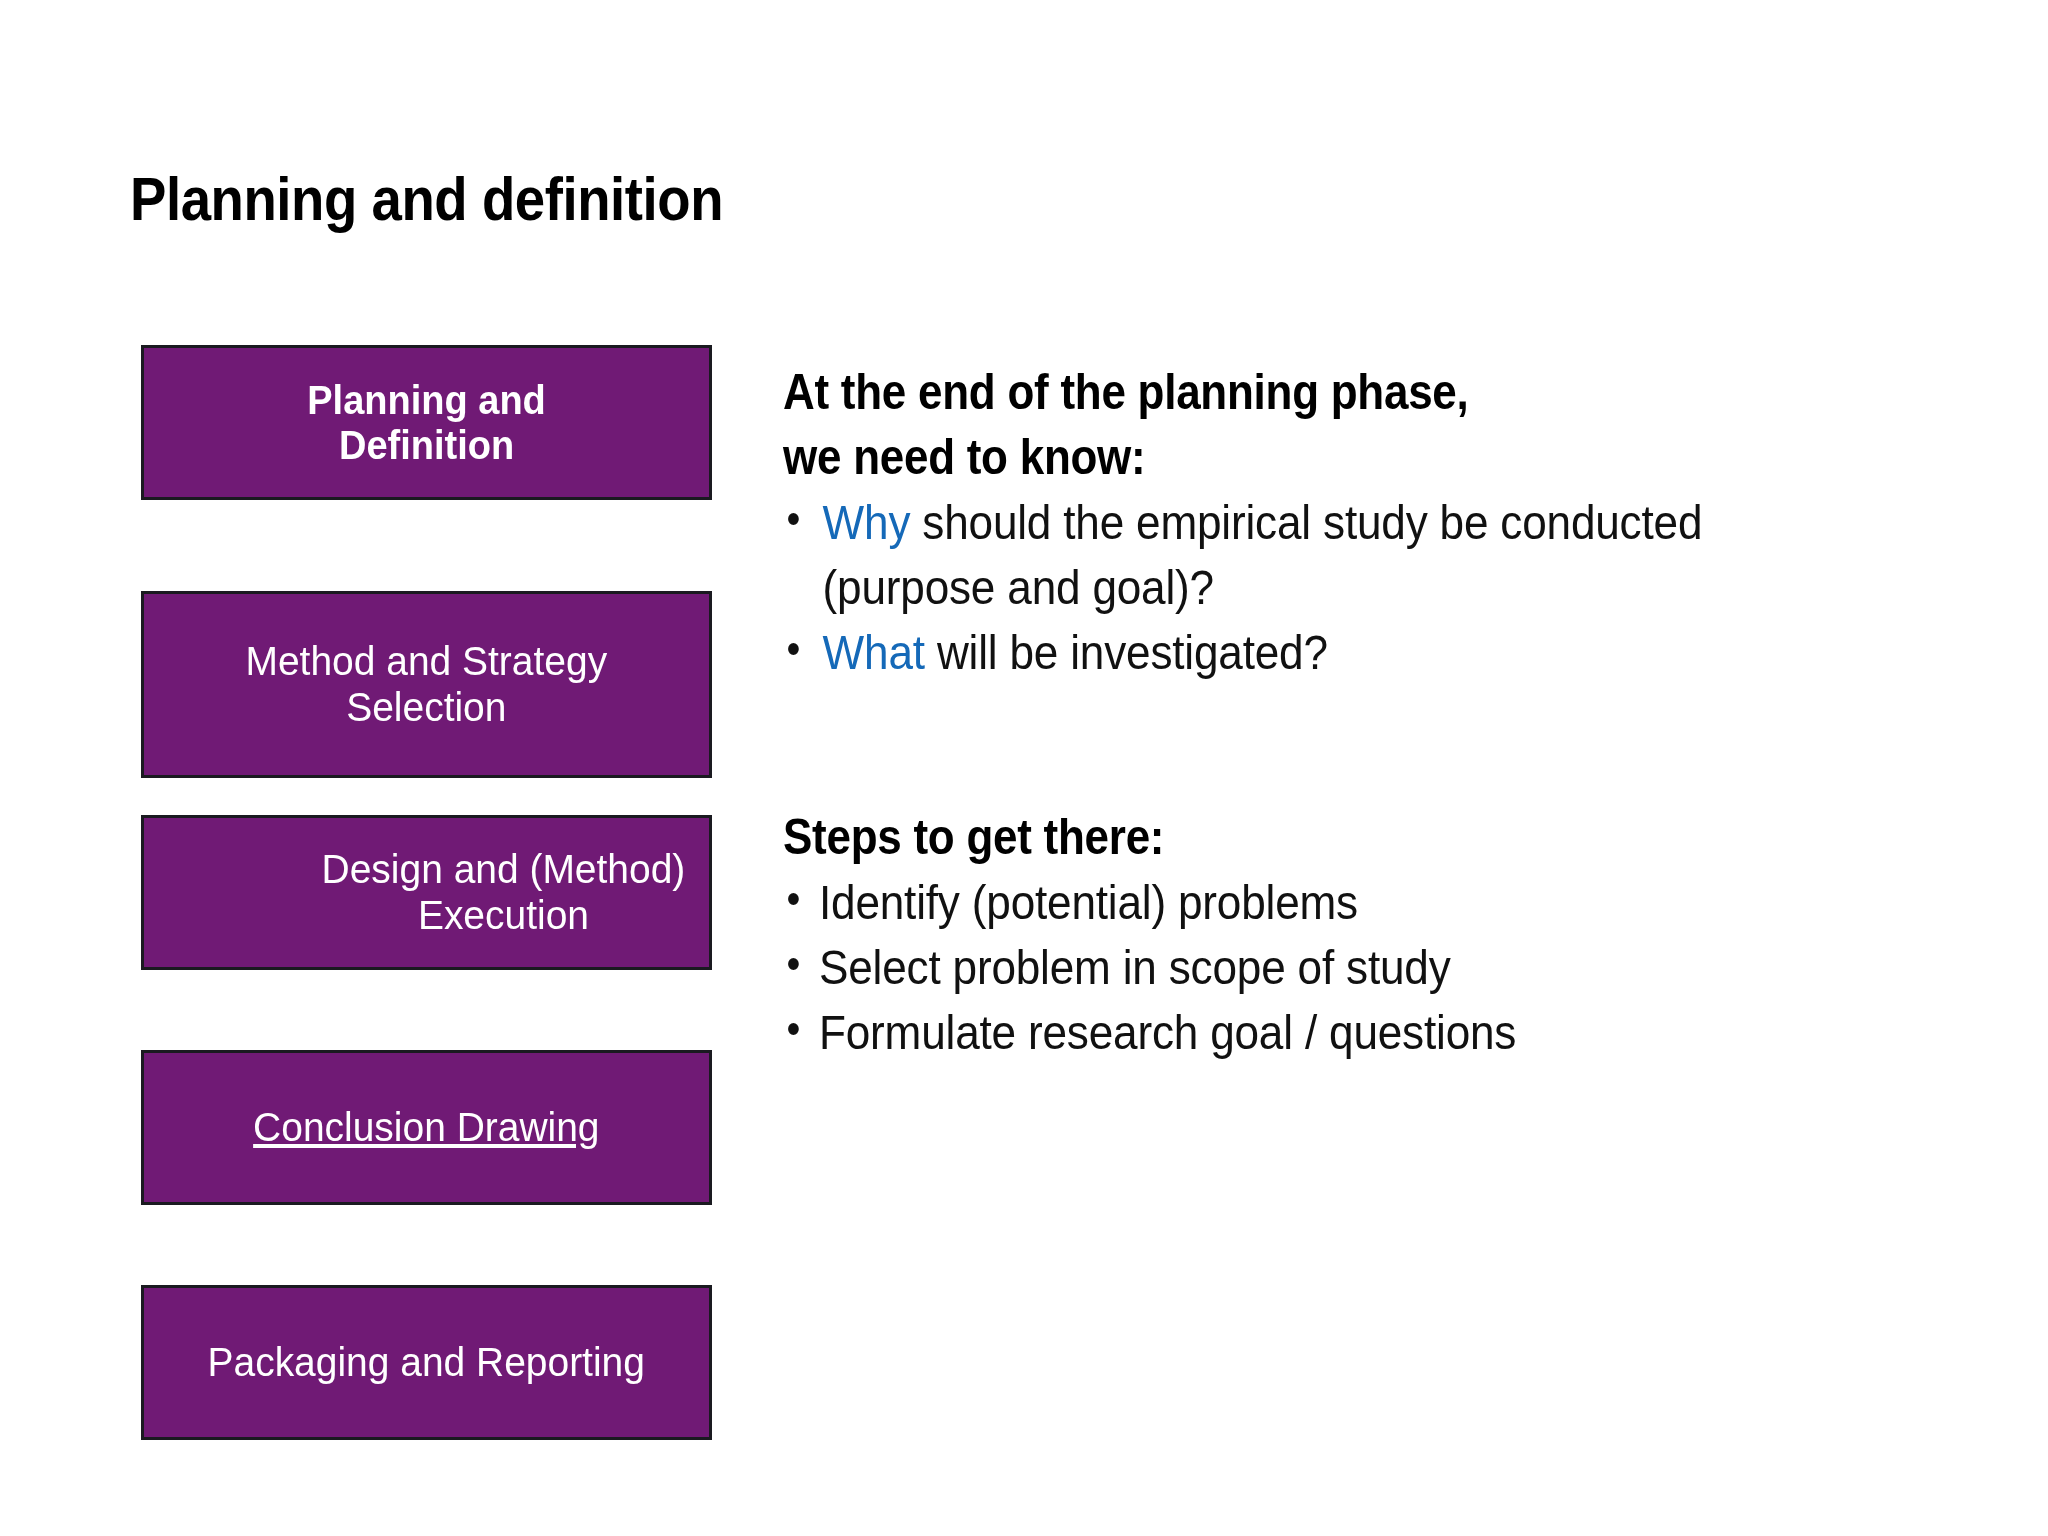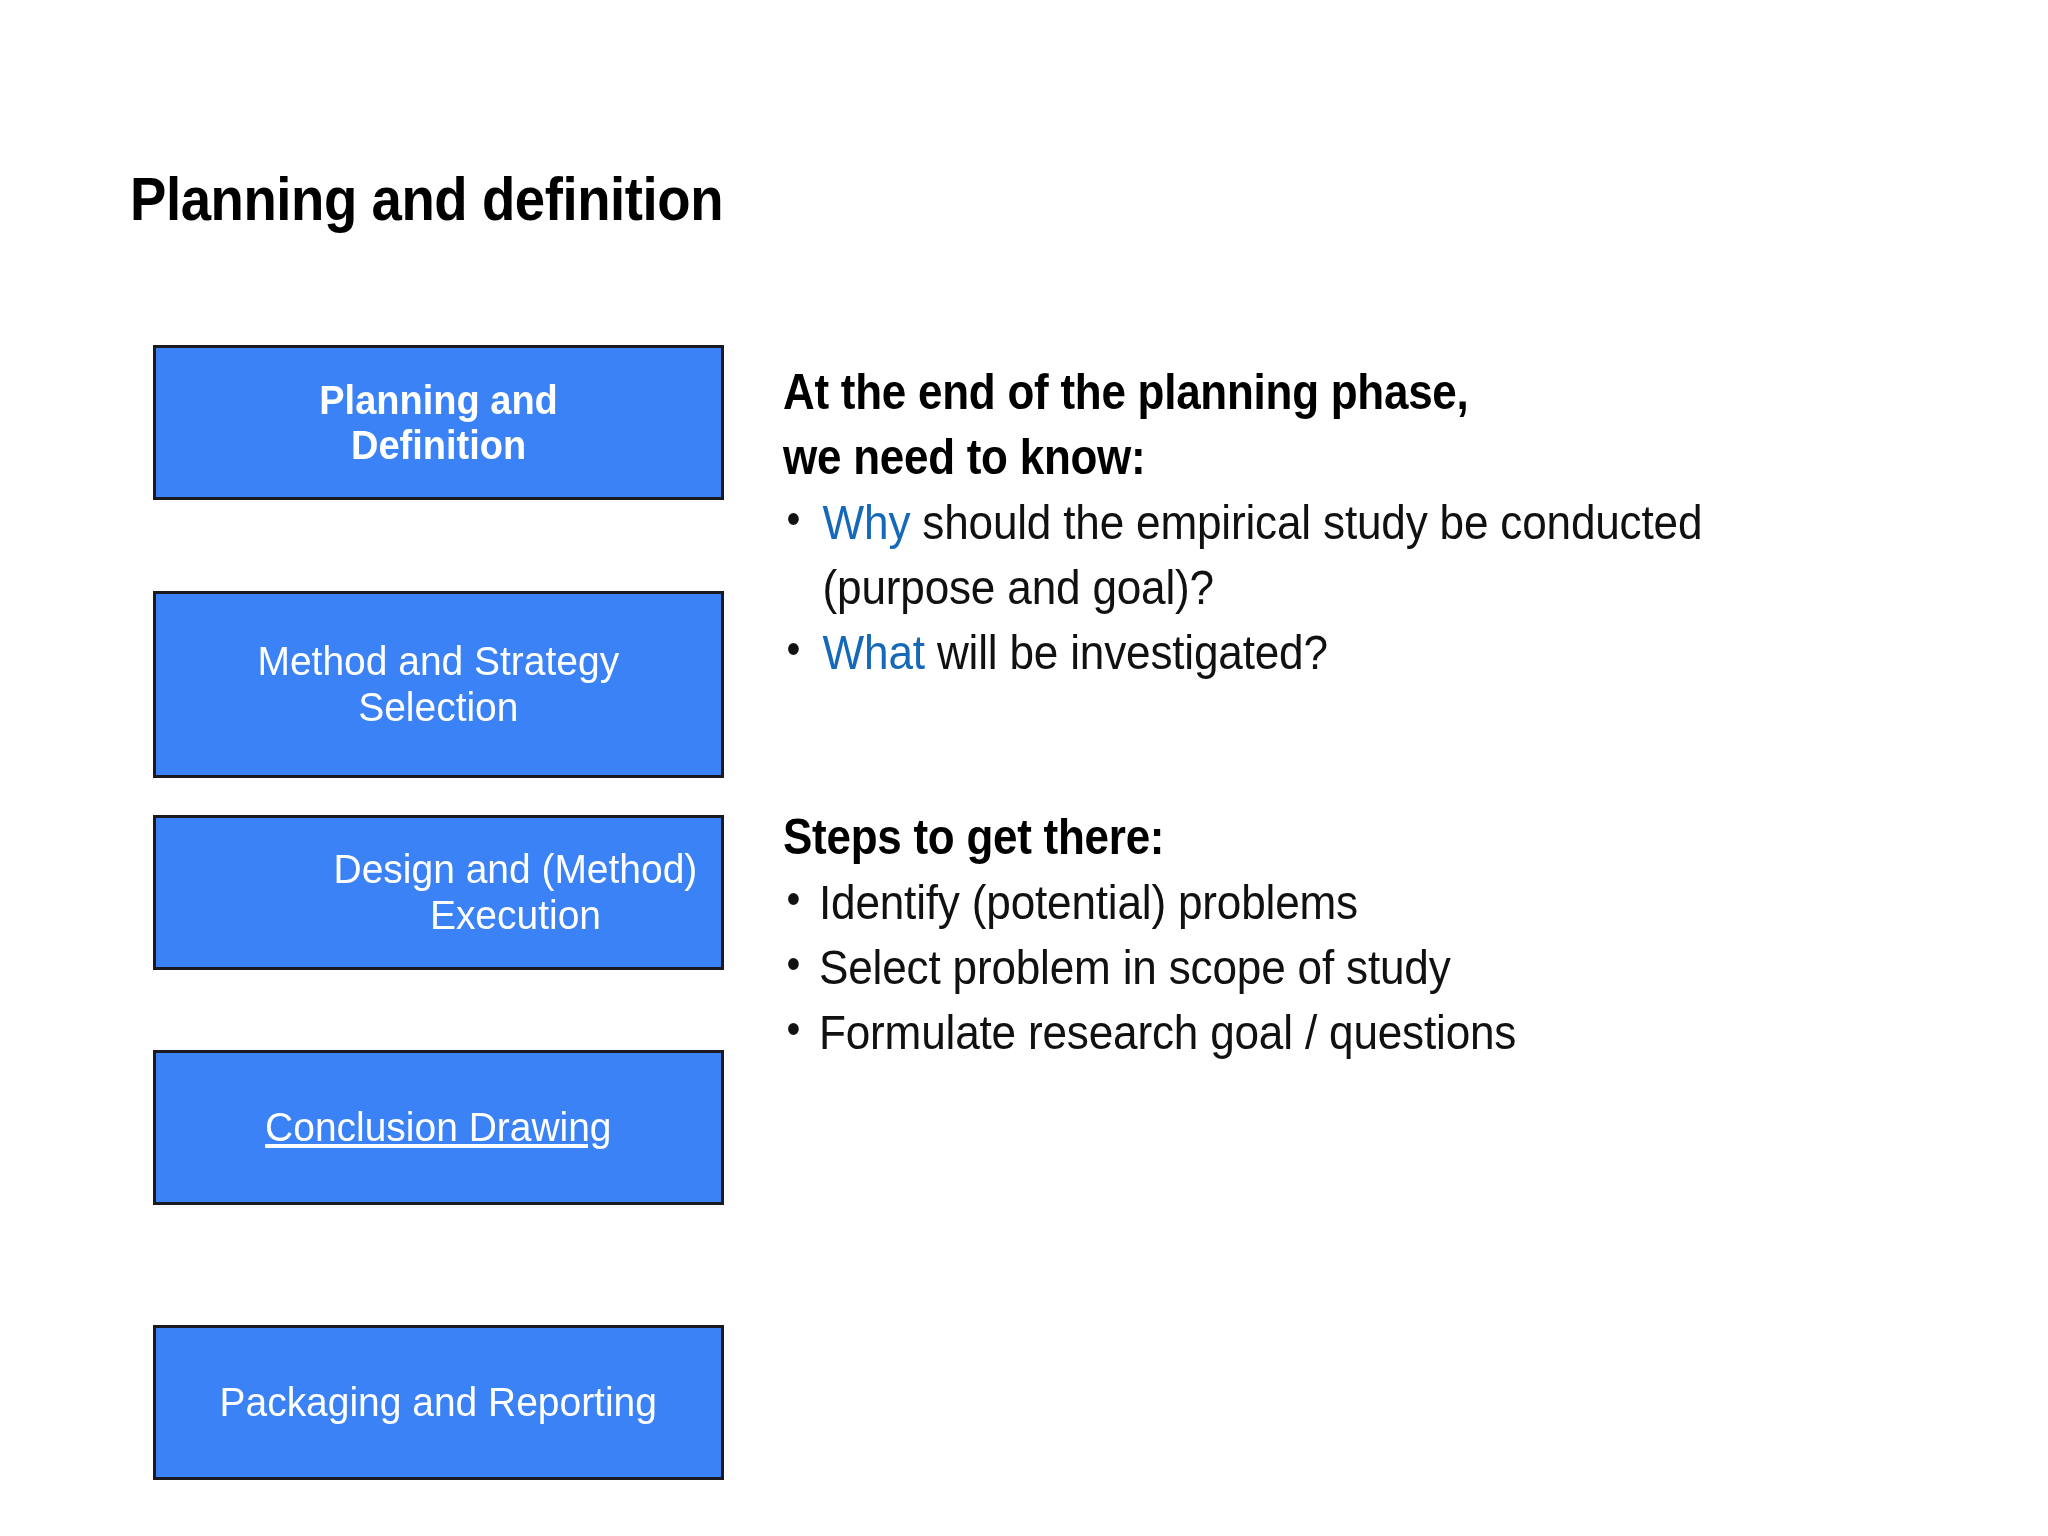--- a/index.html
+++ b/index.html
@@ -34,24 +34,24 @@
 
   
   #phase-flow {
     position: absolute;
     left: 141px;
     top: 345px;
     width: 571px;
   }
   .phase-box {
     position: absolute;
-    left: 12px;
+    left: 0;
     width: 571px;
     box-sizing: border-box;
-    background: #3b82f6;
+    background: #701a75;
     border: 3px solid #1a1a20;
     color: #ffffff;
     display: flex;
     align-items: center;
     justify-content: center;
     text-align: center;
     padding: 0 14px;
   }
   .phase-label {
     font-family: "Liberation Sans", sans-serif;
@@ -64,21 +64,21 @@
   }
   .phase-box.is-active .phase-label {
     font-weight: 700;
     font-size: 40px;
   }
 
   .phase-box[data-idx="0"] { top: 0px;    height: 155px; }
   .phase-box[data-idx="1"] { top: 246px;  height: 187px; }
   .phase-box[data-idx="2"] { top: 470px;  height: 155px; justify-content: flex-end; }
   .phase-box[data-idx="3"] { top: 705px;  height: 155px; text-decoration: underline; }
-  .phase-box[data-idx="4"] { top: 940px;  height: 155px; margin-top: 40px; }
+  .phase-box[data-idx="4"] { top: 940px;  height: 155px; }
 
   
   #content-column {
     position: absolute;
     left: 783px;
     top: 360px;
     width: 1180px;
   }
 
   .block-heading {

